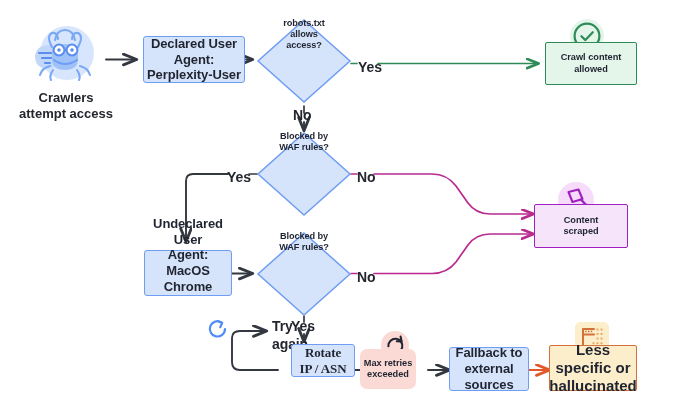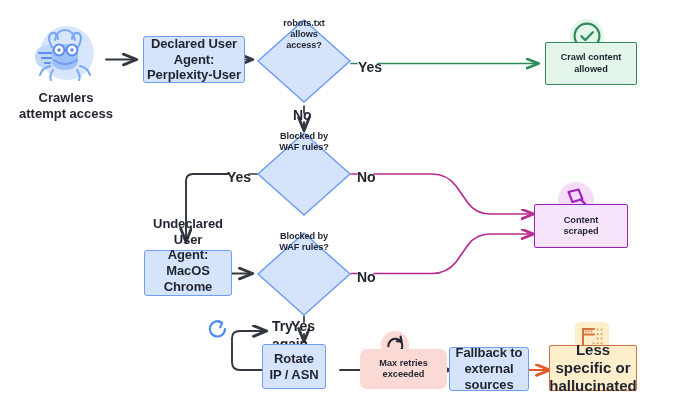--- a/index.html
+++ b/index.html
@@ -322,35 +322,35 @@
     <svg viewBox="0 0 24 24" width="24" height="24">
       <path d="M19,12 A7.6,7.6 0 1 1 15.4,5.4" fill="none" stroke="#4f8df5" stroke-width="2.2" stroke-linecap="round"></path>
       <path d="M11.6,4.1 L16.2,5.9 L14.2,10.2" fill="none" stroke="#4f8df5" stroke-width="2.2" stroke-linecap="round" stroke-linejoin="round"></path>
     </svg>
   </div>
   <div class="elabel" style="left:232px; top:318px; line-height:1.25;margin-left:40px;">
     <span>Try</span><br>
     <span>again</span>
   </div>
 
-  <div class="node proc" style="left:262px; top:344px; width:64px; height:45px;">
+  <div class="node proc" style="left:291px; top:344px; width:64px; height:33px;font-family:Liberation Serif, serif;">
     <div>
       <span>Rotate</span><br>
       <span>IP / ASN</span>
     </div>
   </div>
 
   <div class="badge badge-circle-pink" style="left:381px; top:331px; width:28px; height:28px;">
     <svg viewBox="0 0 28 28" width="28" height="28">
       <circle cx="14" cy="14" r="13" fill="#fbd9d4"></circle>
       <path d="M7.4,15.2 A7,7 0 1 1 11.4,21.1" fill="none" stroke="#1f2430" stroke-width="2.1" stroke-linecap="round"></path>
       <path d="M19.6,5.6 L20.6,10.4 L15.8,10.2" fill="none" stroke="#1f2430" stroke-width="2.1" stroke-linecap="round" stroke-linejoin="round"></path>
     </svg>
   </div>
-  <div class="node pill-pink" style="left:360px; top:349px; width:87px; height:40px;">
+  <div class="node pill-pink" style="left:360px; top:349px; width:56px; height:40px;">
     <div>
       <span>Max retries</span><br>
       <span>exceeded</span>
     </div>
   </div>
 
   <div class="node proc" style="left:449px; top:347px; width:80px; height:44px;text-align:center;">
     <div>
       <span>Fallback to</span><br>
       <span>external sources</span>

